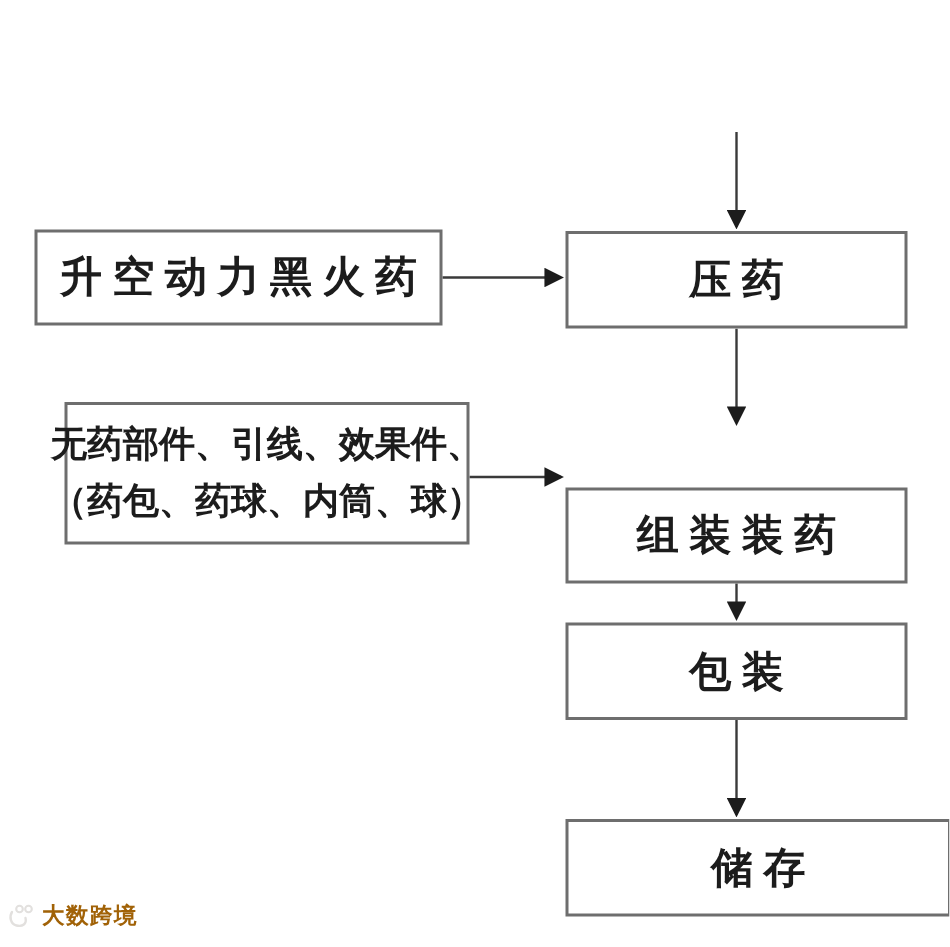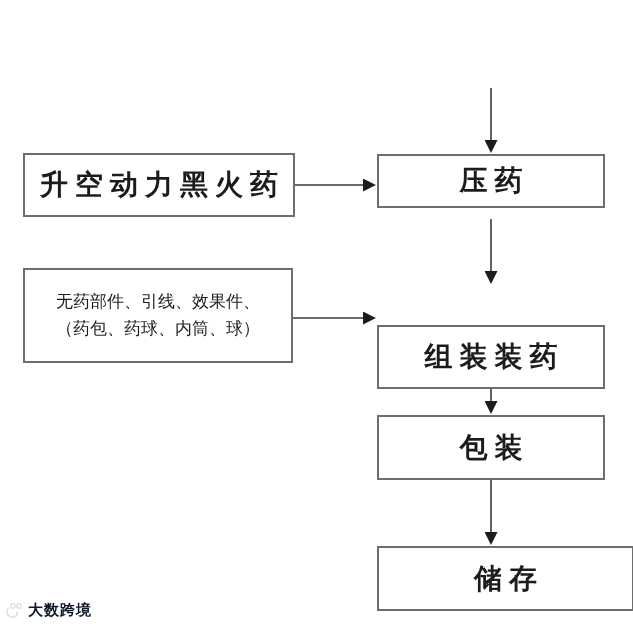--- a/index.html
+++ b/index.html
@@ -34,35 +34,36 @@
     color: #1c1c1c;
   }
   .node.big {
     font-size: 28px;
     font-weight: 600;
     letter-spacing: 7px;
     text-indent: 7px;
     white-space: nowrap;
   }
   .node.small {
-    font-size: 17px;
-    font-weight: 400;
+    font-size: 24px;
+    font-weight: 700;
     line-height: 1.55;
     letter-spacing: 0px;
     flex-direction: column;
     white-space: nowrap;
+    margin-left: 20px;
   }
   .watermark {
     position: absolute;
     left: 5px;
     top: 601px;
     display: flex;
     align-items: flex-end;
     gap: 3px;
-    color: #0f172a;
+    color: #a16207;
     font-size: 15px;
     font-weight: bold;
     letter-spacing: 1px;
     user-select: none;
   }
   .watermark svg {
     display: block;
   }
 </style>
 </head>
@@ -82,21 +83,21 @@
     <line x1="293" y1="318" x2="374" y2="318" stroke="#3a3a3a" stroke-width="1.6" marker-end="url(#ah)"></line>
     <line x1="491" y1="349" x2="491" y2="412" stroke="#3a3a3a" stroke-width="1.6" marker-end="url(#ah)"></line>
     <line x1="491" y1="480" x2="491" y2="543" stroke="#3a3a3a" stroke-width="1.6" marker-end="url(#ah)"></line>
   </svg>
 
 
   <div class="node big" style="left:23px;  top:153px; width:272px; height:64px;">
     <span>升空动力黑火药</span>
   </div>
 
-  <div class="node big" style="left:377px; top:154px; width:228px; height:54px;">
+  <div class="node big" style="left:377px; top:154px; width:228px; height:65px;">
     <span>压药</span>
   </div>
 
   <div class="node small" style="left:23px;  top:268px; width:270px; height:95px;">
     <span>无药部件、引线、效果件、</span>
     <span>（药包、药球、内筒、球）</span>
   </div>
 
   <div class="node big" style="left:377px; top:285px; width:228px; height:64px;margin-top:40px;">
     <span>组装装药</span>

